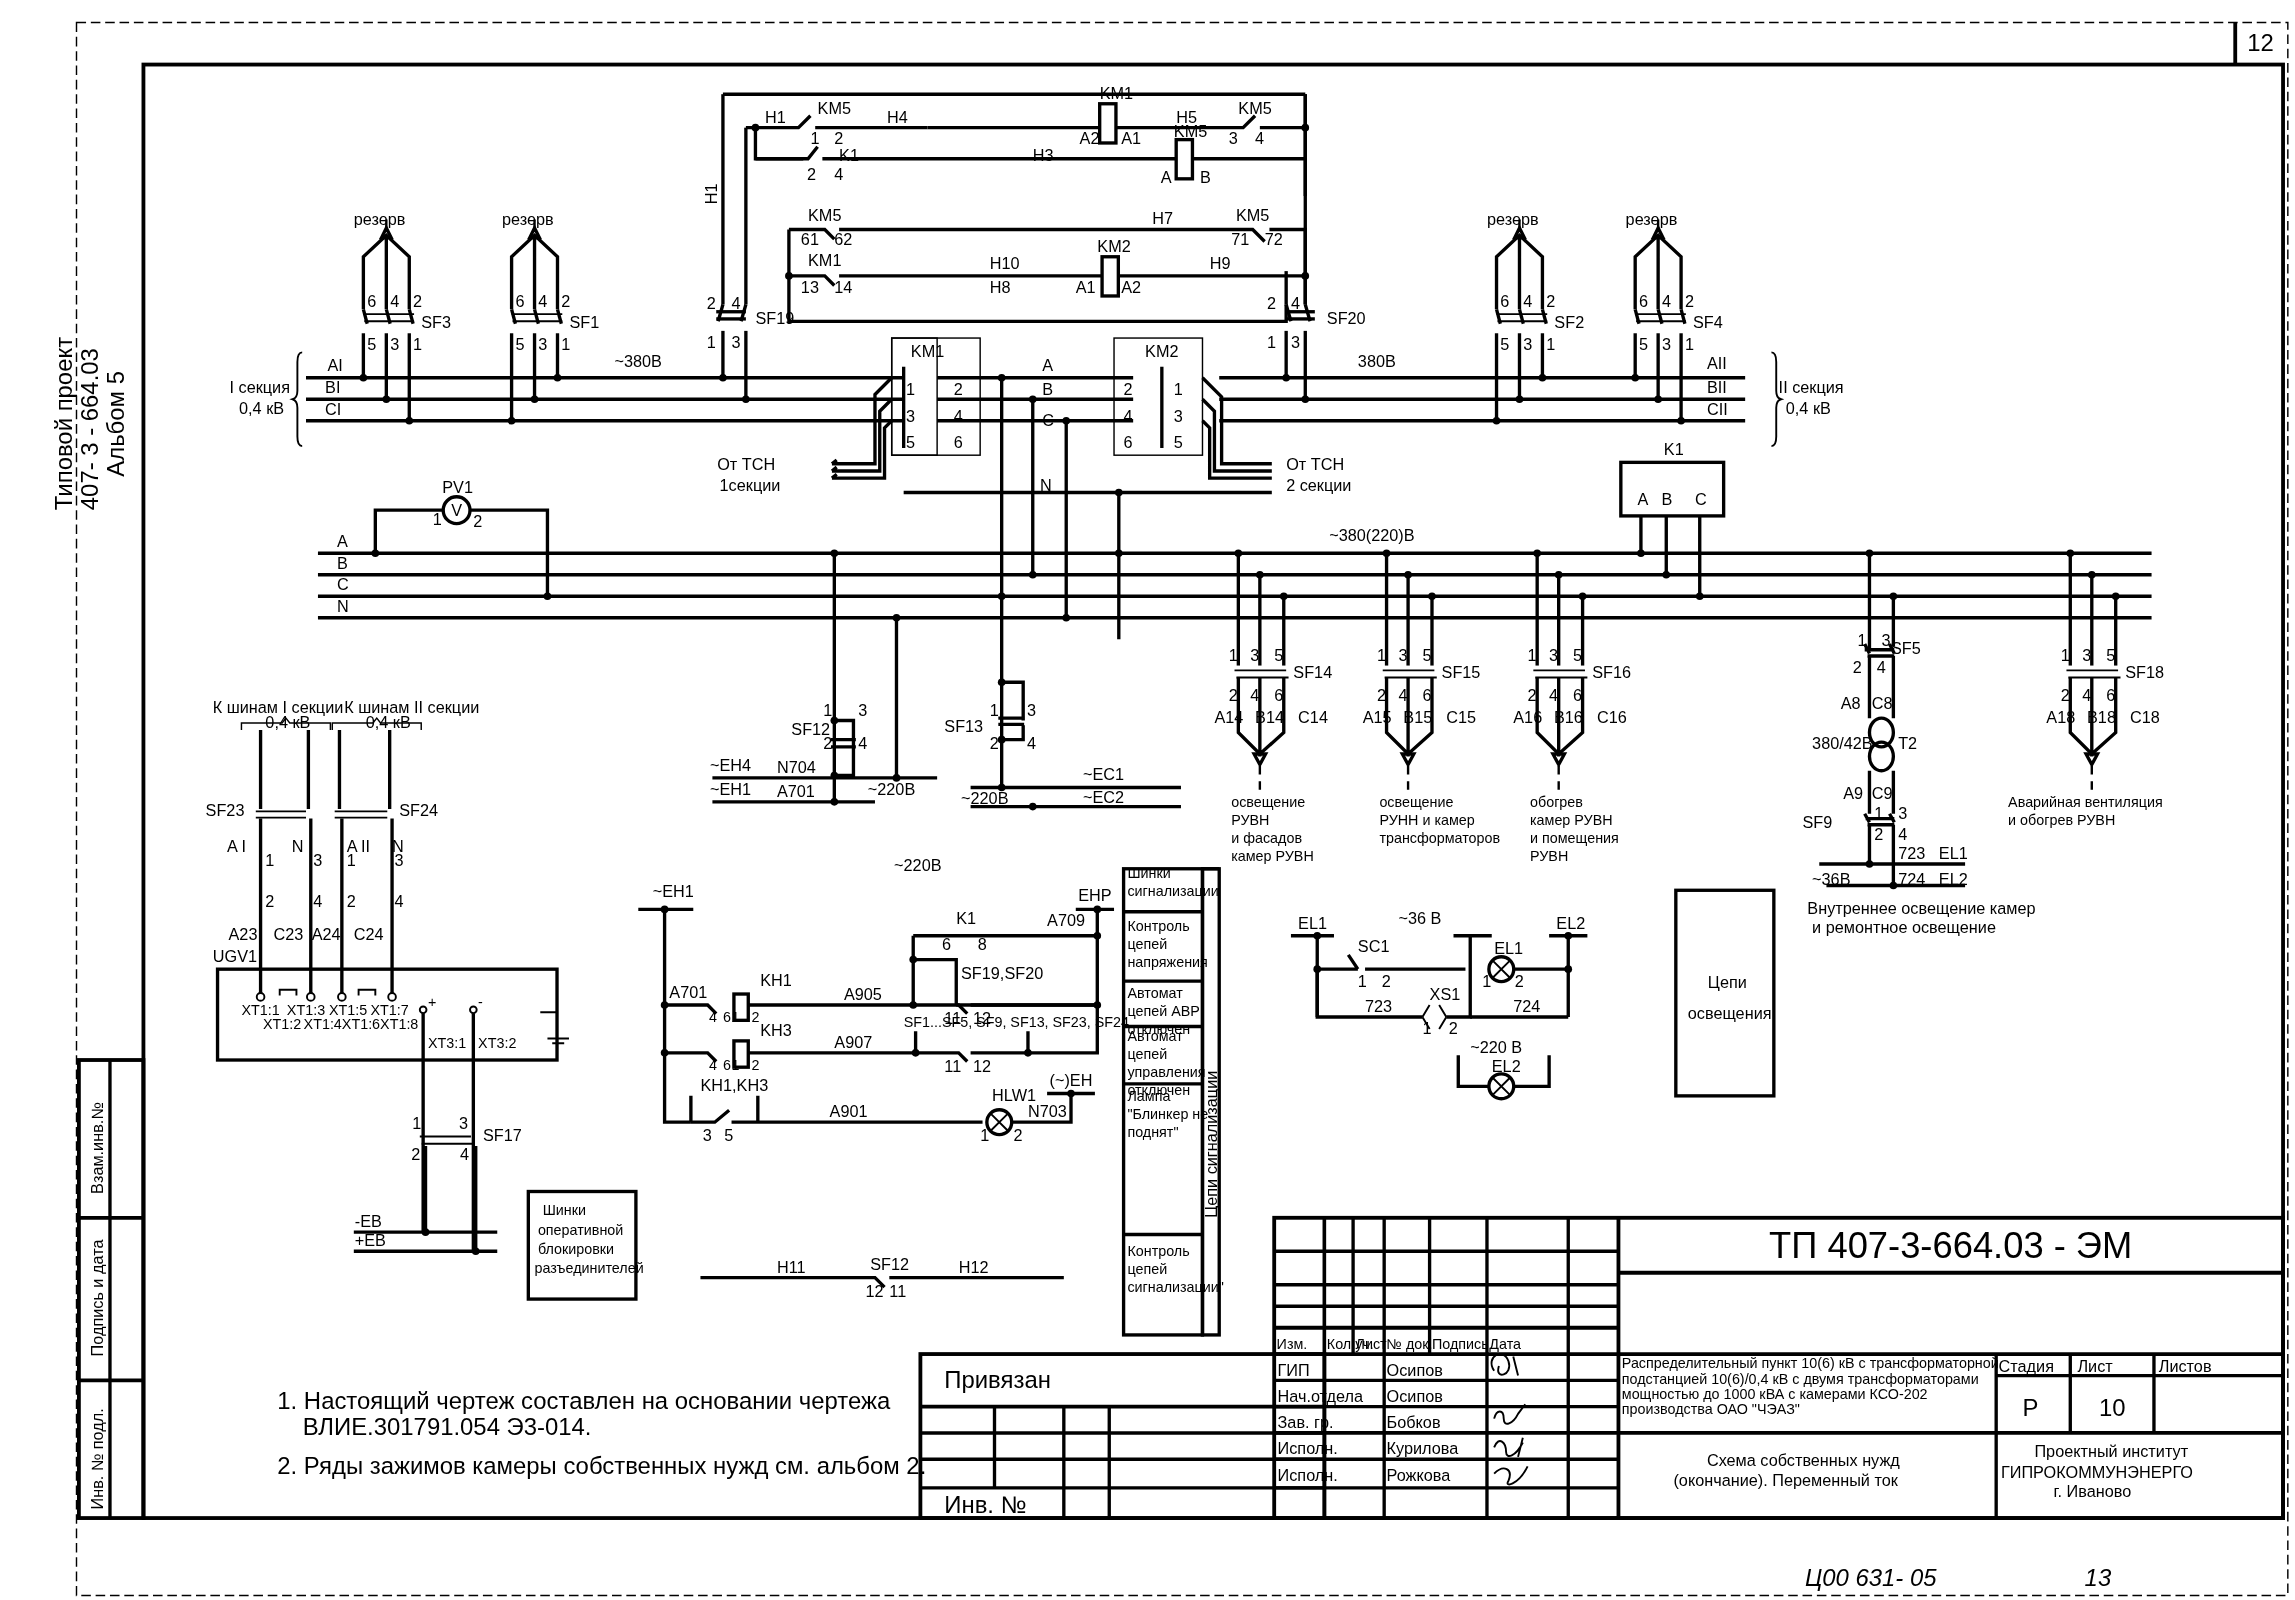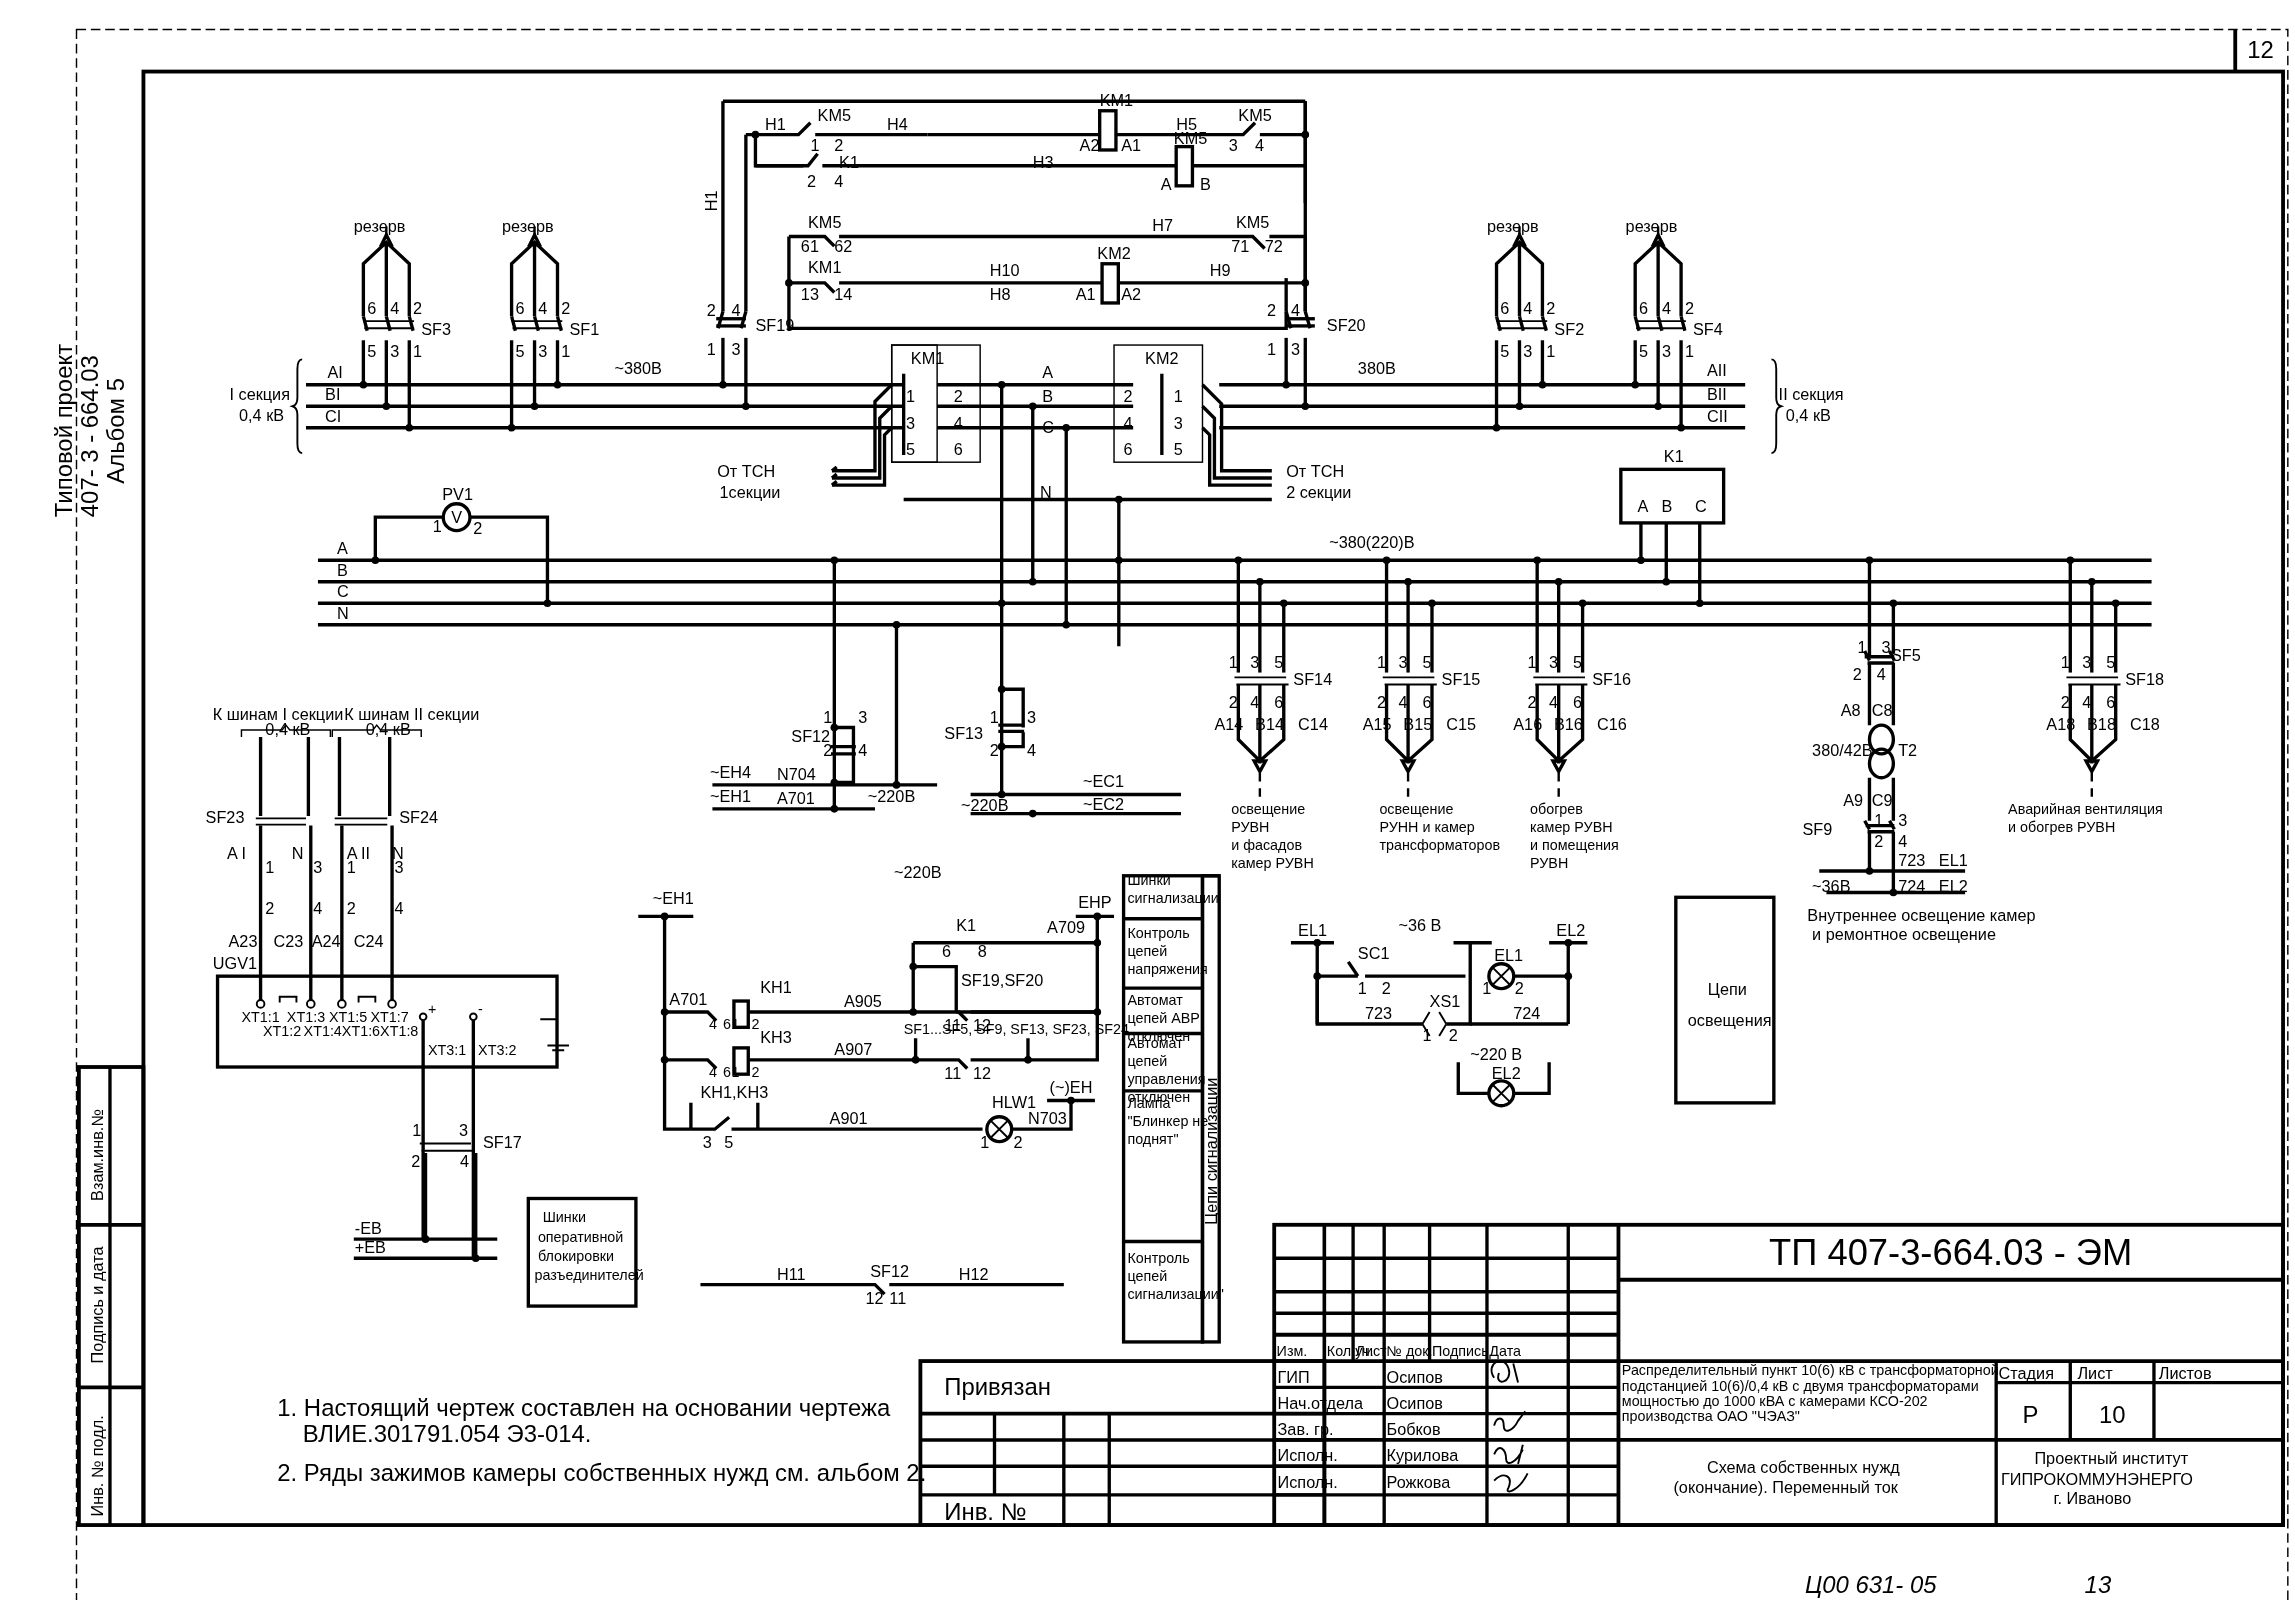--- a/index.html
+++ b/index.html
@@ -1,17 +1,17 @@
 <!DOCTYPE html>
 <html style="font-size:7.7px"><head>
 <meta charset="utf-8">
 <style>
   html,body{margin:0;padding:0;background:#fff;}
   body{width:2295px;height:1601px;overflow:hidden;}
-  #sheet{position:absolute;left:0;top:10px;width:2295px;height:1251px;}
+  #sheet{position:absolute;left:0;top:3px;width:2295px;height:1251px;}
   svg{display:block;}
   .t{font-family:"Liberation Sans",sans-serif;fill:#000;}
   .sm{font-size:30px;}
   .md{font-size:34px;}
   .lg{font-size:50px;}
   .xl{font-size:76px;}
   .w{stroke:#000;stroke-width:7;fill:none;}
   .w4{stroke:#000;stroke-width:4;fill:none;}
   .w3{stroke:#000;stroke-width:3;fill:none;}
   .frame{stroke:#000;stroke-width:8;fill:none;}

